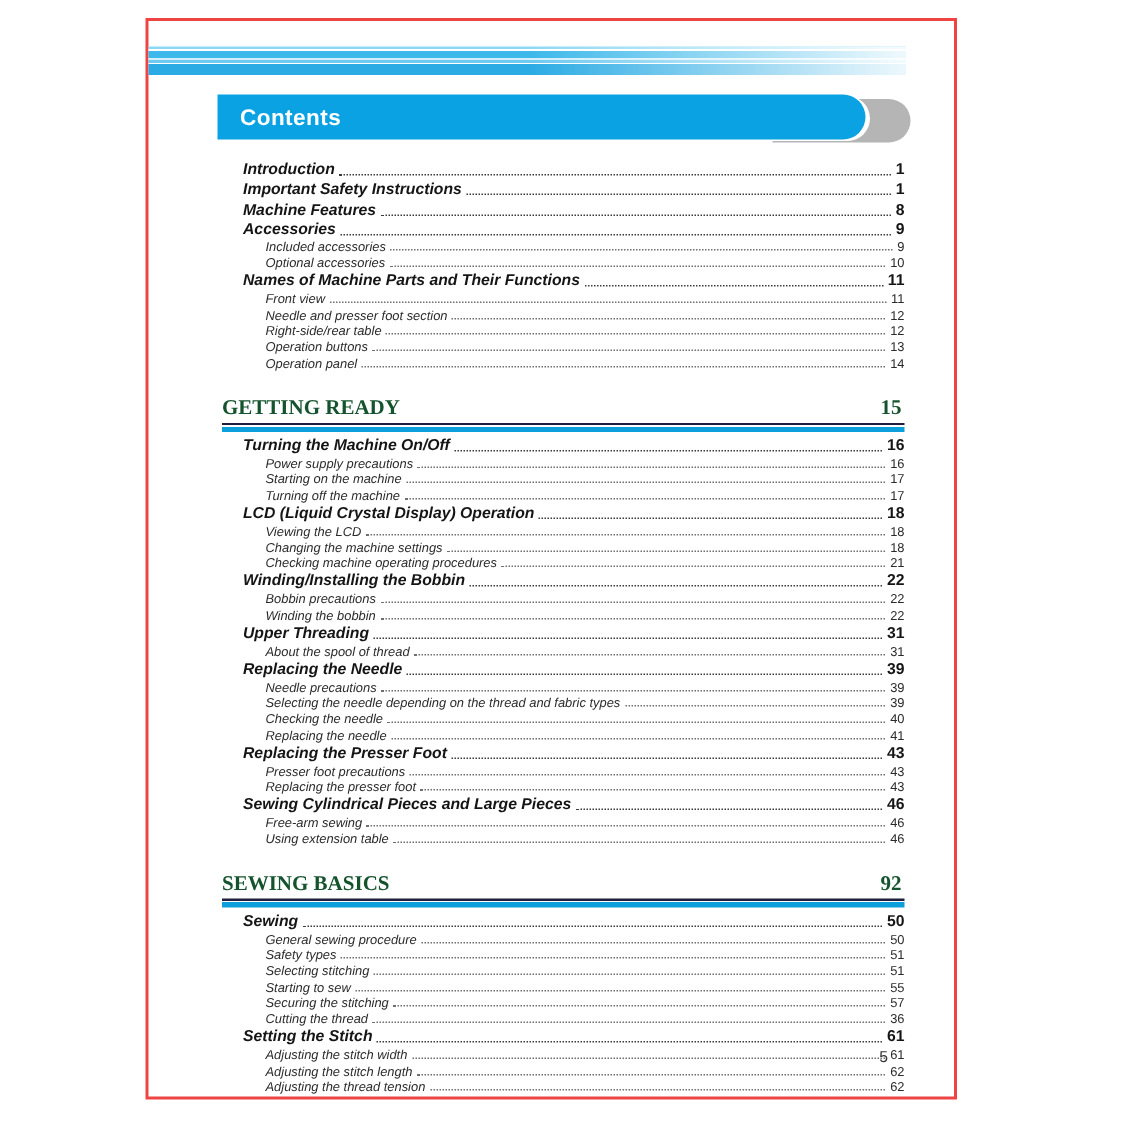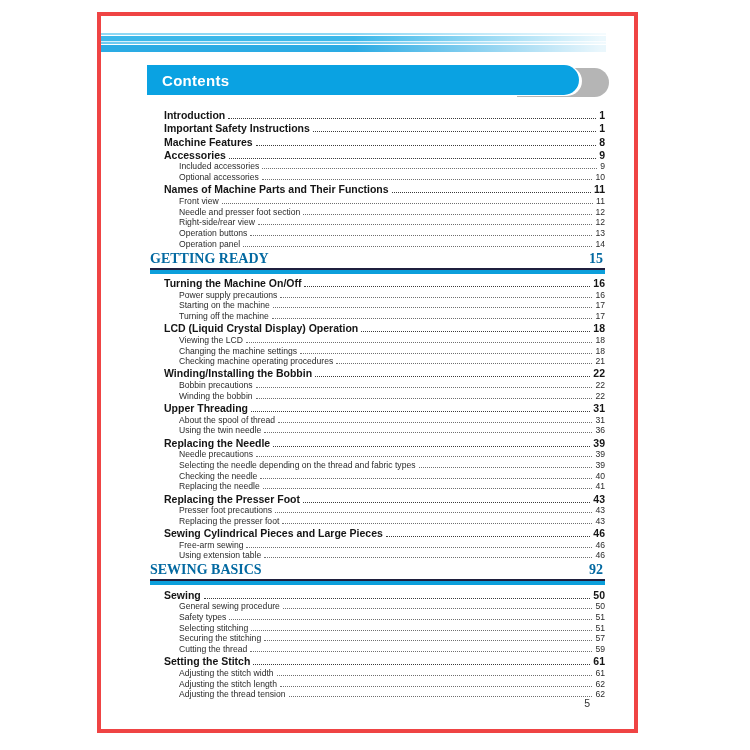--- a/index.html
+++ b/index.html
@@ -4,21 +4,21 @@
 <style>
   html,body { margin:0; padding:0; }
   body {
     width:750px; height:750px; position:relative;
     background:#ffffff;
     font-family:"Liberation Sans", sans-serif;
     overflow:hidden;
   }
   .sheet {
     position:absolute; left:97px; top:12px; width:541px; height:721px;
-    background:#ffffff; border:4px solid #ef4444; box-sizing:border-box;
+    background:#ffffff; border:2px solid #ef4444; box-sizing:border-box;
   }
   
   .band {
     position:absolute; left:0; top:17px; width:505px; height:19px;
     background:
       linear-gradient(to right, rgba(255,255,255,0) 50%, rgba(255,255,255,0.55) 80%, rgba(255,255,255,0.9) 99%),
       linear-gradient(to bottom,
         #8ed8f4 0 2px, #ffffff 2px 3px, #3cb8ea 3px 8px,
         #d4effb 8px 9px, #6ecaf0 9px 11px, #ffffff 11px 12px,
         #2aabe4 12px 19px);
@@ -33,33 +33,33 @@
     position:absolute; left:0; top:0; width:432px; height:30px;
     background:#0aa2e2; border-radius:0 15px 15px 0;
     display:flex; align-items:center; padding-left:15px; box-sizing:border-box;
     box-shadow:3px 1px 0 #ffffff;
   }
   .cbar .title { color:#ffffff; font-weight:bold; font-size:15px; letter-spacing:0.3px; }
 
   
   .toc { position:absolute; left:49px; top:92px; width:455px; }
   .row { display:flex; align-items:flex-end; }
-  .lbl { white-space:nowrap; }
+  .lbl { white-space:nowrap;font-style:italic; }
   .num { white-space:nowrap; }
   .leader { flex:1; border-bottom:1.2px dotted #3a3a3a; margin:0 3px 2px 3px; min-width:8px; }
   .l1 { font-weight:bold; font-size:10.5px; color:#151515; height:13.2px; padding-left:14px; }
   .l1 .num { font-weight:bold; }
   .l2 { font-size:8.6px; color:#2b2b2b; height:10.7px; padding-left:29px; }
   .l2 .leader { border-bottom:1px dotted #6f6f6f; margin-bottom:2px; }
 
   .chapter {
     display:flex; justify-content:space-between; align-items:flex-end;
     font-family:"Liberation Serif", serif; font-weight:bold;
-    font-size:14px; line-height:16px; color:#0369a1;
-    margin-top:2px; padding-right:2px;
+    font-size:14px; line-height:16px; color:#14532d;
+    margin-top:18px; padding-right:2px;
   }
   .ch-rule {
     height:6px; margin:1px 0 2px 0;
     background:linear-gradient(to bottom, #1f1f3d 0 1.5px, #ffffff 1.5px 2.4px, #0c9fdb 2.4px 6px);
   }
 
   .pagenum {
     position:absolute; right:44px; bottom:20px;
     font-size:10.5px; color:#333333;
   }
@@ -117,21 +117,21 @@
         <span class="lbl">Front view</span>
         <span class="leader"></span>
         <span class="num">11</span>
       </div>
       <div class="row l2">
         <span class="lbl">Needle and presser foot section</span>
         <span class="leader"></span>
         <span class="num">12</span>
       </div>
       <div class="row l2">
-        <span class="lbl">Right-side/rear view</span>
+        <span class="lbl">Right-side/rear table</span>
         <span class="leader"></span>
         <span class="num">12</span>
       </div>
       <div class="row l2">
         <span class="lbl">Operation buttons</span>
         <span class="leader"></span>
         <span class="num">13</span>
       </div>
       <div class="row l2">
         <span class="lbl">Operation panel</span>
@@ -201,25 +201,20 @@
       <div class="row l1">
         <span class="lbl">Upper Threading</span>
         <span class="leader"></span>
         <span class="num">31</span>
       </div>
       <div class="row l2">
         <span class="lbl">About the spool of thread</span>
         <span class="leader"></span>
         <span class="num">31</span>
       </div>
-      <div class="row l2">
-        <span class="lbl">Using the twin needle</span>
-        <span class="leader"></span>
-        <span class="num">36</span>
-      </div>
       <div class="row l1">
         <span class="lbl">Replacing the Needle</span>
         <span class="leader"></span>
         <span class="num">39</span>
       </div>
       <div class="row l2">
         <span class="lbl">Needle precautions</span>
         <span class="leader"></span>
         <span class="num">39</span>
       </div>
@@ -287,28 +282,33 @@
         <span class="lbl">Safety types</span>
         <span class="leader"></span>
         <span class="num">51</span>
       </div>
       <div class="row l2">
         <span class="lbl">Selecting stitching</span>
         <span class="leader"></span>
         <span class="num">51</span>
       </div>
       <div class="row l2">
+        <span class="lbl">Starting to sew</span>
+        <span class="leader"></span>
+        <span class="num">55</span>
+      </div>
+      <div class="row l2">
         <span class="lbl">Securing the stitching</span>
         <span class="leader"></span>
         <span class="num">57</span>
       </div>
       <div class="row l2">
         <span class="lbl">Cutting the thread</span>
         <span class="leader"></span>
-        <span class="num">59</span>
+        <span class="num">36</span>
       </div>
       <div class="row l1">
         <span class="lbl">Setting the Stitch</span>
         <span class="leader"></span>
         <span class="num">61</span>
       </div>
       <div class="row l2">
         <span class="lbl">Adjusting the stitch width</span>
         <span class="leader"></span>
         <span class="num">61</span>

